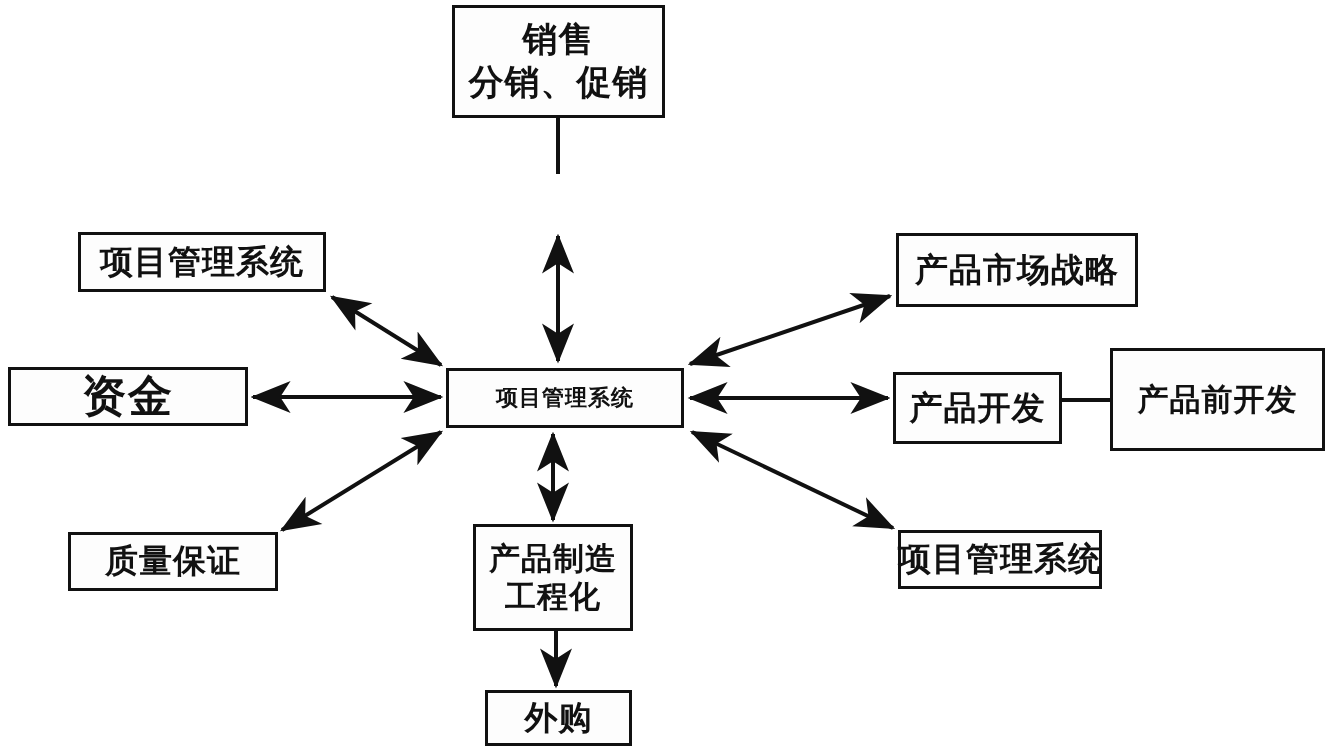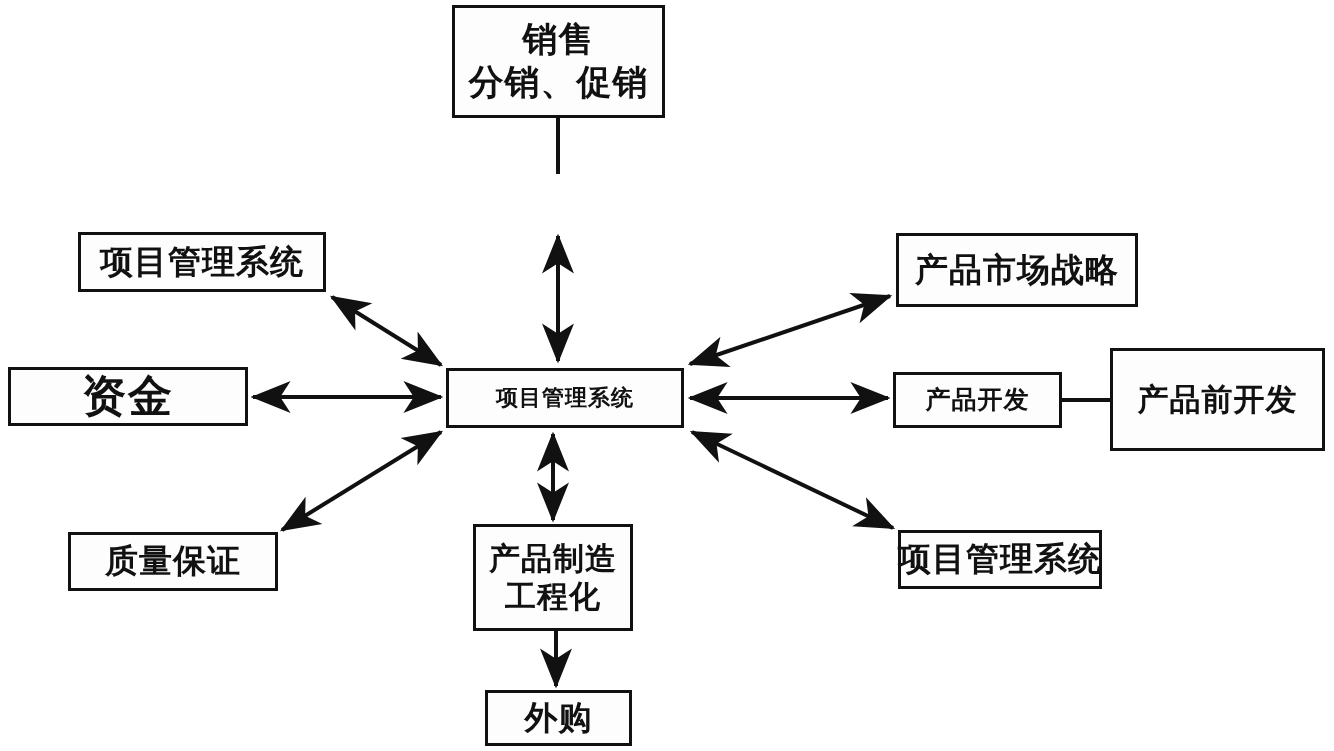--- a/index.html
+++ b/index.html
@@ -45,21 +45,21 @@
   .node .line {
     display: block;
     white-space: nowrap;
   }
   
   #node-sales       { left: 452px; top: 5px;   width: 213px; height: 113px; font-size: 35px; }
   #node-marketing   { left: 452px; top: 174px; width: 213px; height: 55px;  font-size: 33px; }
   #node-cost        { left: 78px;  top: 232px; width: 248px; height: 60px;  font-size: 33px; }
   #node-strategy    { left: 896px; top: 233px; width: 242px; height: 74px;  font-size: 33px; }
   #node-center      { left: 446px; top: 368px; width: 238px; height: 60px;  font-size: 22px; }
-  #node-proddev     { left: 893px; top: 372px; width: 169px; height: 56px;  font-size: 25px; align-items: center; }
+  #node-proddev     { left: 893px; top: 372px; width: 169px; height: 72px;  font-size: 33px; align-items: center; }
   #node-predev      { left: 1110px;top: 348px; width: 215px; height: 103px; font-size: 31px; }
   #node-quality     { left: 68px;  top: 532px; width: 210px; height: 59px;  font-size: 33px; justify-content: center; }
   #node-design      { left: 898px; top: 530px; width: 204px; height: 59px;  font-size: 33px; }
   #node-manufacture { left: 473px; top: 524px; width: 160px; height: 107px; font-size: 31px; }
   #node-outsource   { left: 485px; top: 690px; width: 147px; height: 56px;  font-size: 33px; }
 
   
   #node-funding {
     left: 8px; top: 367px; width: 240px; height: 59px;
     flex-direction: row;

